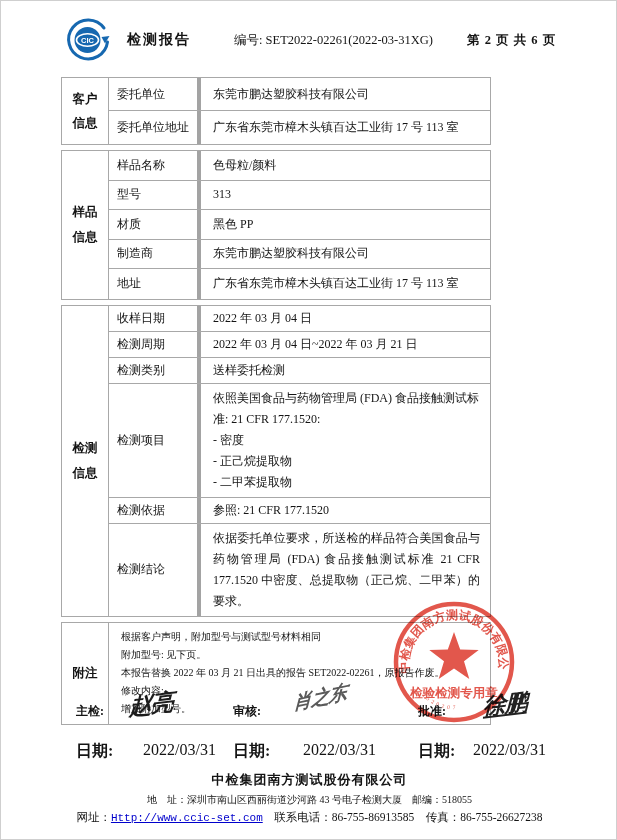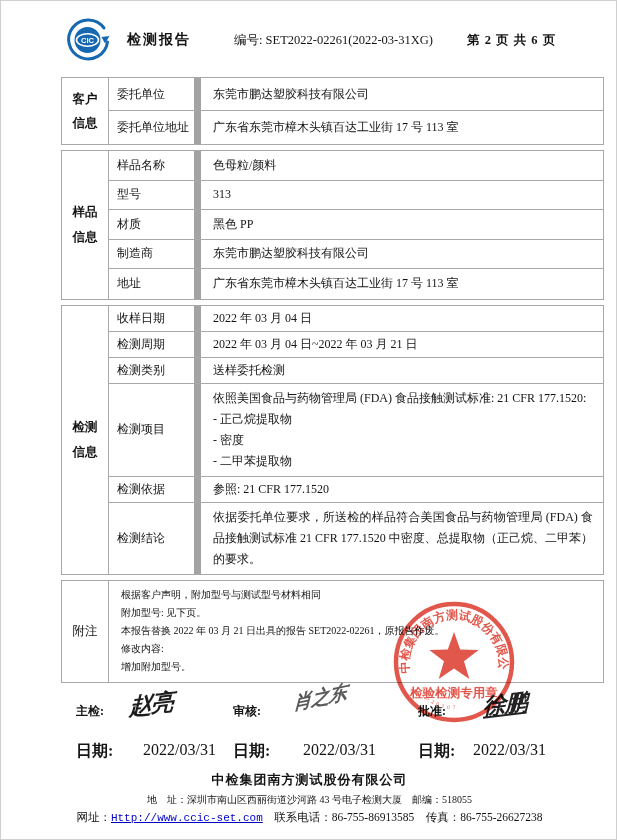--- a/index.html
+++ b/index.html
@@ -8,43 +8,43 @@
     position:relative; width:617px; height:840px; background:#fff;
     font-family:"Liberation Serif","DejaVu Serif",serif; color:#141414;
     border:1px solid #cfcfcf; overflow:hidden;
   }
   
   .hdr-logo { position:absolute; left:63px; top:15px; width:48px; height:48px; }
   .hdr-title { position:absolute; left:126px; top:30px; font-size:14px; font-weight:bold; letter-spacing:2px; }
   .hdr-no { position:absolute; left:233px; top:31px; font-size:12.5px; font-weight:normal; }
   .hdr-page { position:absolute; left:466px; top:31px; font-size:12.5px; font-weight:bold; letter-spacing:1px; }
   
-  .tablewrap { position:absolute; left:60px; top:76px; width:543px; }
+  .tablewrap { position:absolute; left:60px; top:76px; width:430px; }
   .section { display:flex; border:1px solid #a8a8a8; margin-bottom:5px; background:#fff; }
   .side-label {
     width:47px; flex:0 0 47px; border-right:1px solid #a8a8a8;
     display:flex; flex-direction:column; justify-content:center; align-items:center;
     gap:12px; font-weight:bold; font-size:12.5px; line-height:1;
   }
   .rows { flex:1; display:flex; flex-direction:column; }
   .row { display:flex; border-bottom:1px solid #a8a8a8; }
   .row:last-child { border-bottom:none; }
   .field {
-    width:92px; flex:0 0 92px; border-right:7px solid #a3a3a3;
+    width:92px; flex:0 0 92px; border-right:4px solid #a3a3a3;
     padding:4px 4px 4px 8px; font-size:12px; display:flex; align-items:center;
   }
   .value { flex:1; padding:4px 10px 4px 12px; font-size:12px; display:flex; flex-direction:column; justify-content:center; }
   .sec-customer .row { min-height:33px; }
   .sec-sample .row { min-height:29.5px; }
   .sec-test .row { min-height:26px; }
   .mline { line-height:1.75; }
   .just { text-align:justify; line-height:1.75; }
   .notes-cell { flex:1; padding:5px 10px 6px 12px; font-size:10px; line-height:1.8; }
   .sec-notes { min-height:90px; }
-  .sec-notes .side-label { font-weight:normal; }
+  .sec-notes .side-label { font-weight:bold; }
   
   .siglabel { position:absolute; font-size:12px; font-weight:bold; }
   .sigdate { position:absolute; font-size:16px; }
   .sig {
     position:absolute; font-family:"DejaVu Sans",sans-serif; font-style:italic; font-weight:bold;
     transform:rotate(-7deg) skewX(-8deg); letter-spacing:-1px; white-space:nowrap;
   }
   .sig-1 { left:128px; top:688px; font-size:23px; color:#1c1c1c; }
   .sig-2 { left:292px; top:684px; font-size:19px; color:#5a5a5a; transform:rotate(-12deg) skewX(-14deg); }
   .sig-3 { left:482px; top:688px; font-size:23px; color:#222; text-decoration:underline; }
@@ -136,22 +136,22 @@
           <div class="value">2022 年 03 月 04 日~2022 年 03 月 21 日</div>
         </div>
         <div class="row">
           <div class="field">检测类别</div>
           <div class="value">送样委托检测</div>
         </div>
         <div class="row">
           <div class="field">检测项目</div>
           <div class="value">
             <div class="mline">依照美国食品与药物管理局 (FDA) 食品接触测试标准: 21 CFR 177.1520:</div>
+            <div class="mline">- 密度</div>
             <div class="mline">- 正己烷提取物</div>
-            <div class="mline">- 密度</div>
             <div class="mline">- 二甲苯提取物</div>
           </div>
         </div>
         <div class="row">
           <div class="field">检测依据</div>
           <div class="value">参照: 21 CFR 177.1520</div>
         </div>
         <div class="row">
           <div class="field">检测结论</div>
           <div class="value">

